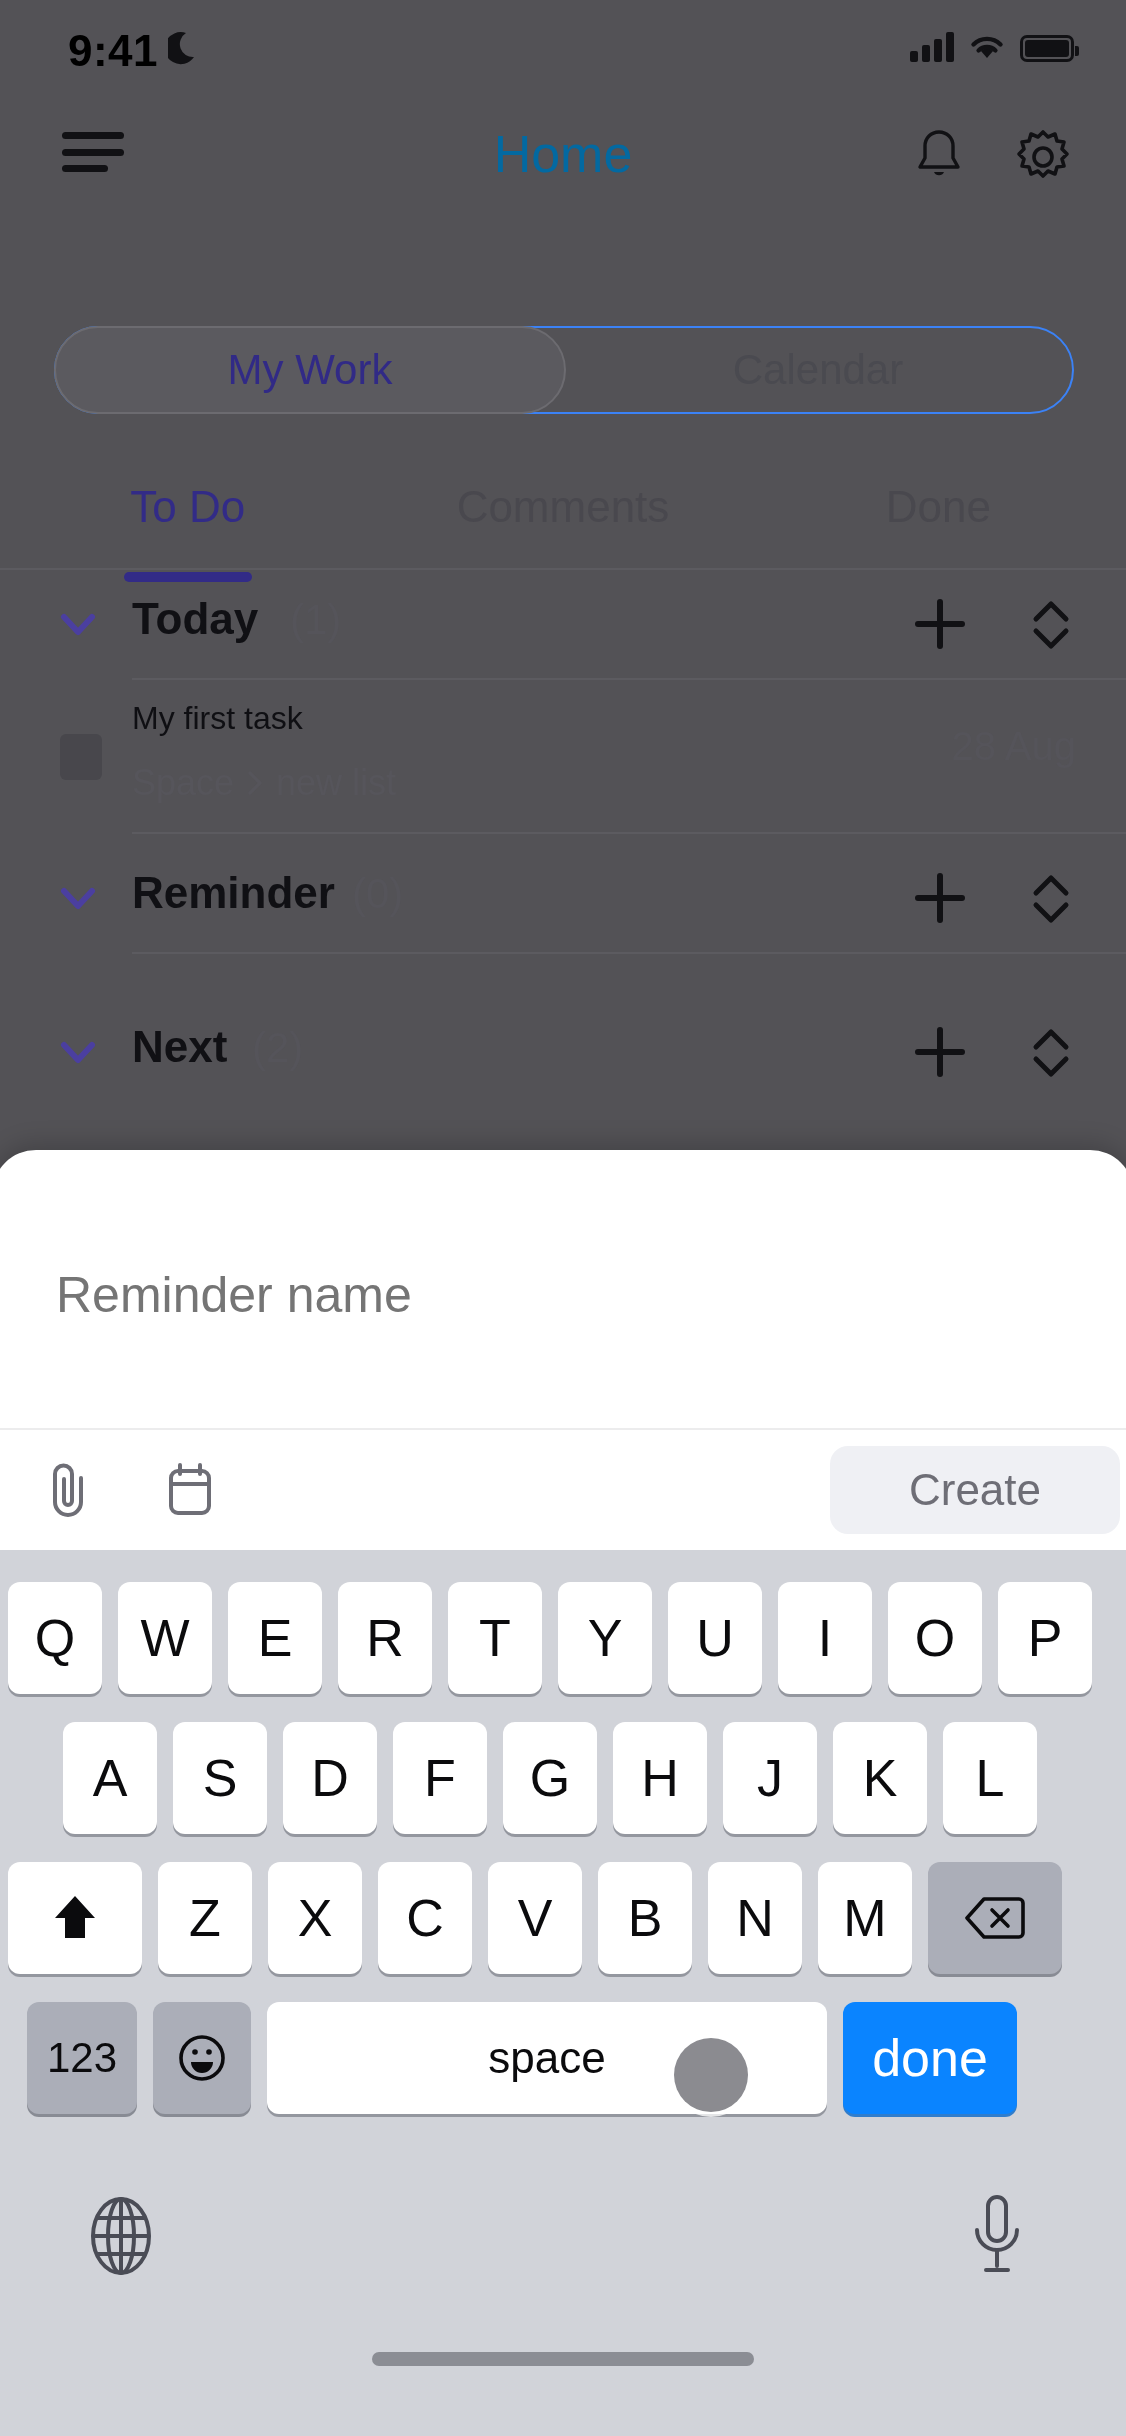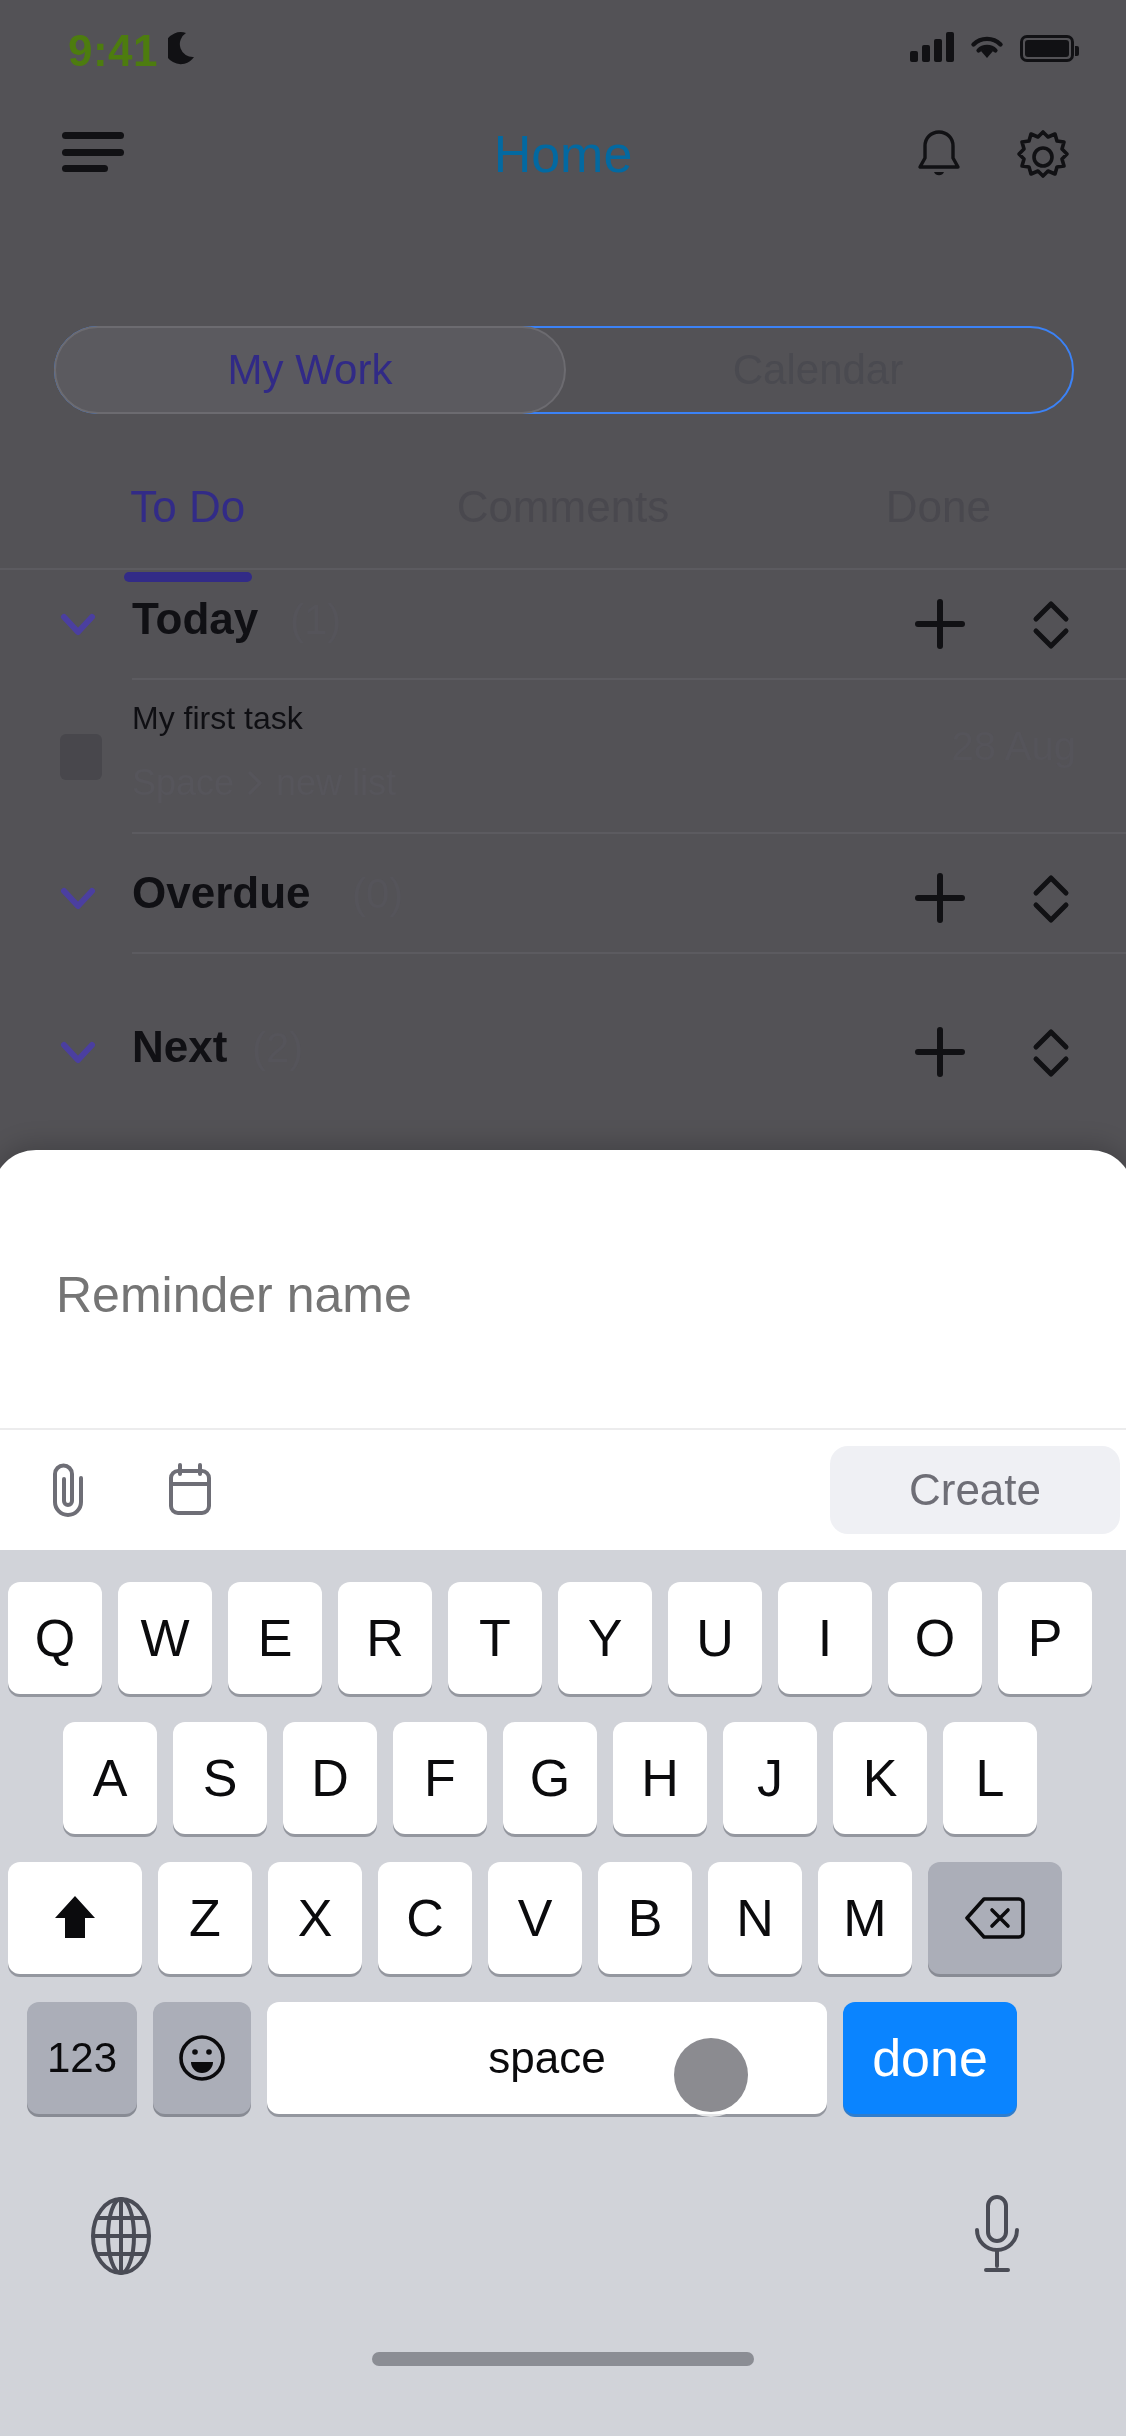--- a/index.html
+++ b/index.html
@@ -22,21 +22,21 @@
     z-index:5;
   }
   .app-content { position:absolute; left:0; top:0; width:1126px; height:1540px; z-index:6; opacity:1; }
 
   
   .statusbar {
     position:absolute; left:0; top:0; width:1126px; height:92px;
   }
   .sb-time {
     position:absolute; left:68px; top:26px;
-    font-size:44px; font-weight:600; color:#4d7c0f;
+    font-size:44px; font-weight:600; color:#000000;
     letter-spacing:0.5px;
   }
   .sb-moon {
     position:absolute; left:168px; top:30px;
     width:34px; height:38px;
   }
   .sb-right {
     position:absolute; right:52px; top:32px;
     display:flex; align-items:flex-end; gap:14px;
   }
@@ -320,21 +320,21 @@
         <span>new list</span>
       </div>
       <div class="task-date">28 Aug</div>
     </div>
     <div class="row-sep" style="top:832px;"></div>
 
     <div class="section-row" style="top:846px;">
       <svg class="sec-chevron" viewBox="0 0 44 44">
         <path d="M8 15 L22 30 L36 15" fill="none" stroke="#4b3fa0" stroke-width="6" stroke-linecap="round" stroke-linejoin="round"></path>
       </svg>
-      <div class="sec-title">Overdue</div>
+      <div class="sec-title">Reminder</div>
       <div class="sec-count" style="left:352px;">(0)</div>
       <svg class="sec-plus" viewBox="0 0 56 56">
         <path d="M28 6 V50 M6 28 H50" stroke="#111114" stroke-width="6" stroke-linecap="round"></path>
       </svg>
       <svg class="sec-sort" viewBox="0 0 54 58">
         <path d="M12 23 L27 8 L42 23" fill="none" stroke="#111114" stroke-width="5" stroke-linecap="round" stroke-linejoin="round"></path>
         <path d="M12 35 L27 50 L42 35" fill="none" stroke="#111114" stroke-width="5" stroke-linecap="round" stroke-linejoin="round"></path>
       </svg>
     </div>
     <div class="row-sep" style="top:952px;"></div>

